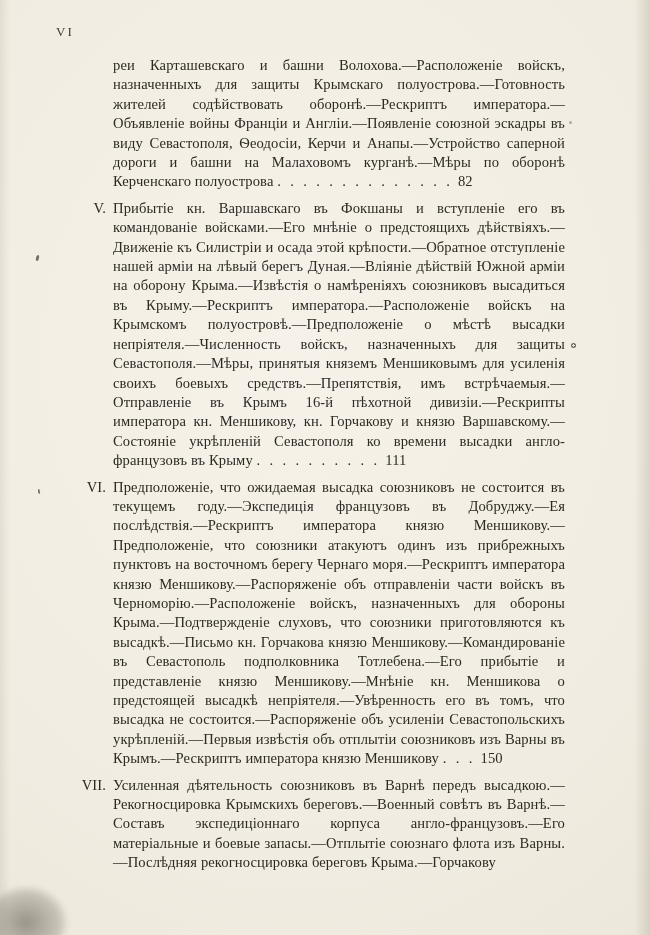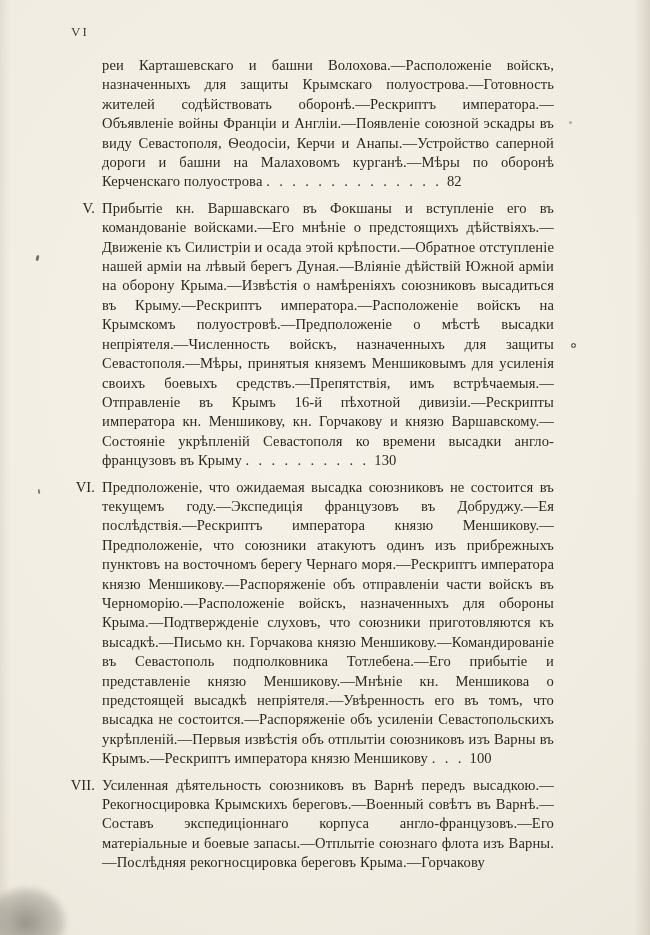--- a/index.html
+++ b/index.html
@@ -7,30 +7,30 @@
     width: 650px;
     height: 935px;
     position: relative;
     overflow: hidden;
     background: radial-gradient(120% 100% at 45% 38%, #f6f2e9 0%, #f1ece1 55%, #e8e3d6 100%);
     font-family: "Liberation Serif", "DejaVu Serif", serif;
     color: #2d2a24;
   }
   .folio {
     position: absolute;
-    left: 71px;
+    left: 56px;
     top: 24px;
     font-size: 13px;
     letter-spacing: 2px;
     color: #45403700;
     color: #454037;
   }
   .toc {
     position: absolute;
-    left: 54px;
+    left: 65px;
     top: 56px;
     width: 500px;
   }
   .entry {
     position: relative;
     margin-left: 48px;
     margin-bottom: 7px;
     text-align: justify;
     font-size: 14.6px;
     line-height: 19.4px;
@@ -88,26 +88,26 @@
   <div class="folio">VI</div>
 
   <div class="toc">
     <div class="entry">
       <span class="numeral"></span><span>реи Карташевскаго и башни Волохова.—Расположеніе войскъ, назначенныхъ для защиты Крымскаго полуострова.—Готовность жителей содѣйствовать оборонѣ.—Рескриптъ императора.—Объявленіе войны Франціи и Англіи.—Появленіе союзной эскадры въ виду Севастополя, Ѳеодосіи, Керчи и Анапы.—Устройство саперной дороги и башни на Малаховомъ курганѣ.—Мѣры по оборонѣ Керченскаго полуострова </span>
       <span class="dots">. . . . . . . . . . . . . .</span><span class="pageref">82</span>
     </div>
 
     <div class="entry">
       <span class="numeral">V.</span><span>Прибытіе кн. Варшавскаго въ Фокшаны и вступленіе его въ командованіе войсками.—Его мнѣніе о предстоящихъ дѣйствіяхъ.—Движеніе къ Силистріи и осада этой крѣпости.—Обратное отступленіе нашей арміи на лѣвый берегъ Дуная.—Вліяніе дѣйствій Южной арміи на оборону Крыма.—Извѣстія о намѣреніяхъ союзниковъ высадиться въ Крыму.—Рескриптъ императора.—Расположеніе войскъ на Крымскомъ полуостровѣ.—Предположеніе о мѣстѣ высадки непріятеля.—Численность войскъ, назначенныхъ для защиты Севастополя.—Мѣры, принятыя княземъ Меншиковымъ для усиленія своихъ боевыхъ средствъ.—Препятствія, имъ встрѣчаемыя.—Отправленіе въ Крымъ 16-й пѣхотной дивизіи.—Рескрипты императора кн. Меншикову, кн. Горчакову и князю Варшавскому.—Состояніе укрѣпленій Севастополя ко времени высадки англо-французовъ въ Крыму </span>
-      <span class="dots">. . . . . . . . . .</span><span class="pageref">130</span>
+      <span class="dots">. . . . . . . . . .</span><span class="pageref">111</span>
     </div>
 
     <div class="entry">
       <span class="numeral">VI.</span><span>Предположеніе, что ожидаемая высадка союзниковъ не состоится въ текущемъ году.—Экспедиція французовъ въ Добруджу.—Ея послѣдствія.—Рескриптъ императора князю Меншикову.—Предположеніе, что союзники атакуютъ одинъ изъ прибрежныхъ пунктовъ на восточномъ берегу Чернаго моря.—Рескриптъ императора князю Меншикову.—Распоряженіе объ отправленіи части войскъ въ Черноморію.—Расположеніе войскъ, назначенныхъ для обороны Крыма.—Подтвержденіе слуховъ, что союзники приготовляются къ высадкѣ.—Письмо кн. Горчакова князю Меншикову.—Командированіе въ Севастополь подполковника Тотлебена.—Его прибытіе и представленіе князю Меншикову.—Мнѣніе кн. Меншикова о предстоящей высадкѣ непріятеля.—Увѣренность его въ томъ, что высадка не состоится.—Распоряженіе объ усиленіи Севастопольскихъ укрѣпленій.—Первыя извѣстія объ отплытіи союзниковъ изъ Варны въ Крымъ.—Рескриптъ императора князю Меншикову </span>
-      <span class="dots">. . .</span><span class="pageref">100</span>
+      <span class="dots">. . .</span><span class="pageref">150</span>
     </div>
 
     <div class="entry">
       <span class="numeral">VII.</span><span>Усиленная дѣятельность союзниковъ въ Варнѣ передъ высадкою.—Рекогносцировка Крымскихъ береговъ.—Военный совѣтъ въ Варнѣ.—Составъ экспедиціоннаго корпуса англо-французовъ.—Его матеріальные и боевые запасы.—Отплытіе союзнаго флота изъ Варны.—Послѣдняя рекогносцировка береговъ Крыма.—Горчакову </span>
       
     </div>
   </div>
 
   <div class="edge-shade-right"></div>
   <div class="edge-shade-left"></div>

